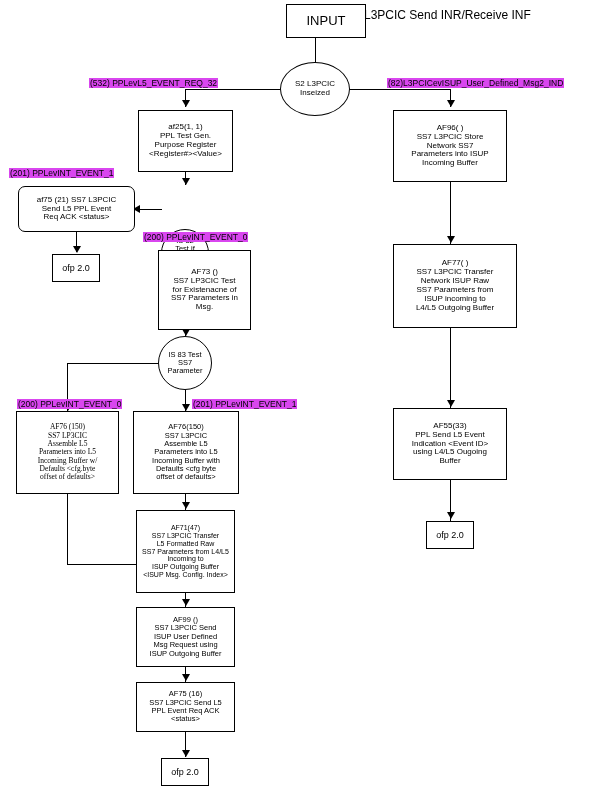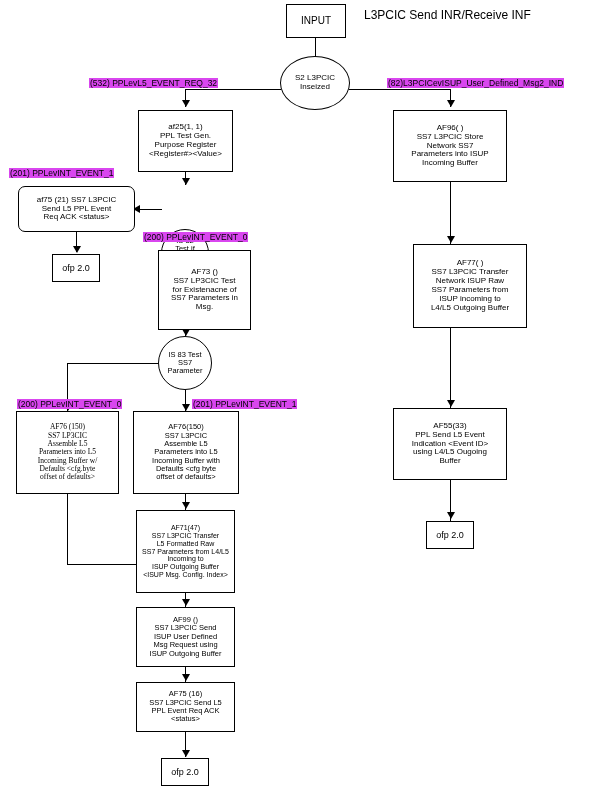--- a/index.html
+++ b/index.html
@@ -92,25 +92,25 @@
     z-index: 2;
   }
 </style>
 </head>
 <body>
 
 <div id="canvas">
 
   <div class="title" style="left:364px; top:8px;">L3PCIC Send INR/Receive INF</div>
 
-  <div class="node" style="left:286px; top:4px; width:60px; height:34px; font-size:10px;">INPUT</div>
+  <div class="node" style="left:286px; top:4px; width:80px; height:34px; font-size:13px;">INPUT</div>
   <div class="line vline" style="left:315px; top:38px; height:34px;"></div>
   <div class="arrow-down" style="left:312px; top:64px;"></div>
 
-  <div class="circle" style="left:280px; top:56px; width:70px; height:54px; font-size:8px;">S2 L3PCIC
+  <div class="circle" style="left:280px; top:62px; width:70px; height:54px; font-size:8px;">S2 L3PCIC
 Inseized</div>
 
   <div class="line hline" style="left:185px; top:89px; width:96px;"></div>
   <div class="line vline" style="left:185px; top:89px; height:18px;"></div>
   <div class="arrow-down" style="left:182px; top:100px;"></div>
   <div class="edge-label" style="left:89px; top:78px;">(532) PPLevL5_EVENT_REQ_32</div>
 
   <div class="line hline" style="left:349px; top:89px; width:101px;"></div>
   <div class="line vline" style="left:450px; top:89px; height:18px;"></div>
   <div class="arrow-down" style="left:447px; top:100px;"></div>
@@ -215,21 +215,21 @@
   <div class="node" style="left:161px; top:758px; width:48px; height:28px; font-size:9px;">ofp 2.0</div>
 
   <div class="node" style="left:393px; top:110px; width:114px; height:72px; font-size:8px;">AF96( )
 SS7 L3PCIC Store
 Network SS7
 Parameters into ISUP
 Incoming Buffer</div>
   <div class="line vline" style="left:450px; top:182px; height:62px;"></div>
   <div class="arrow-down" style="left:447px; top:236px;"></div>
 
-  <div class="node" style="left:413px; top:244px; width:114px; height:84px; font-size:8px;text-align:center;">AF77( )
+  <div class="node" style="left:393px; top:244px; width:124px; height:84px; font-size:8px;text-align:center;">AF77( )
 SS7 L3PCIC Transfer
 Network ISUP Raw
 SS7 Parameters from
 ISUP incoming to
 L4/L5 Outgoing Buffer</div>
   <div class="line vline" style="left:450px; top:328px; height:80px;"></div>
   <div class="arrow-down" style="left:447px; top:400px;"></div>
 
   <div class="node" style="left:393px; top:408px; width:114px; height:72px; font-size:8px;">AF55(33)
 PPL Send L5 Event

